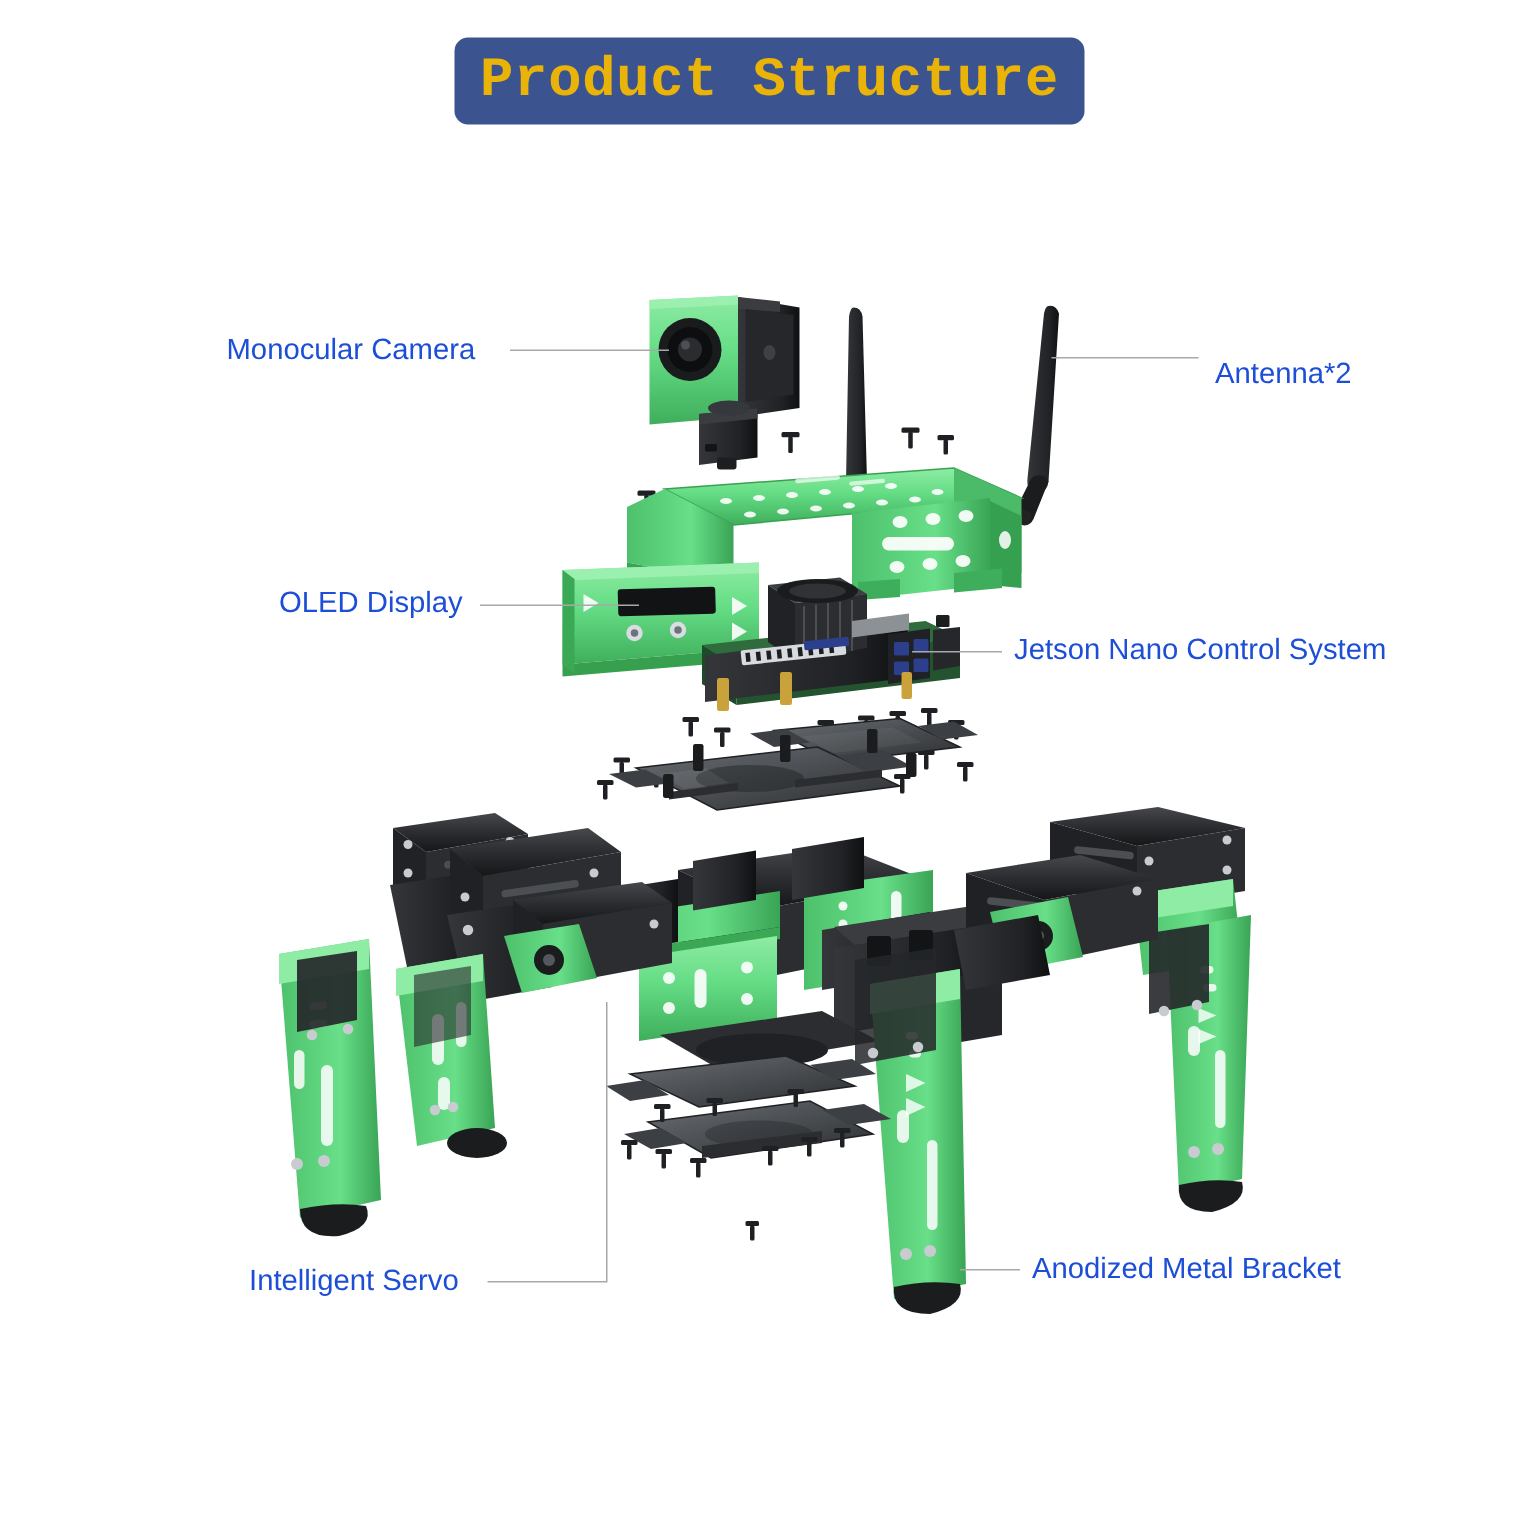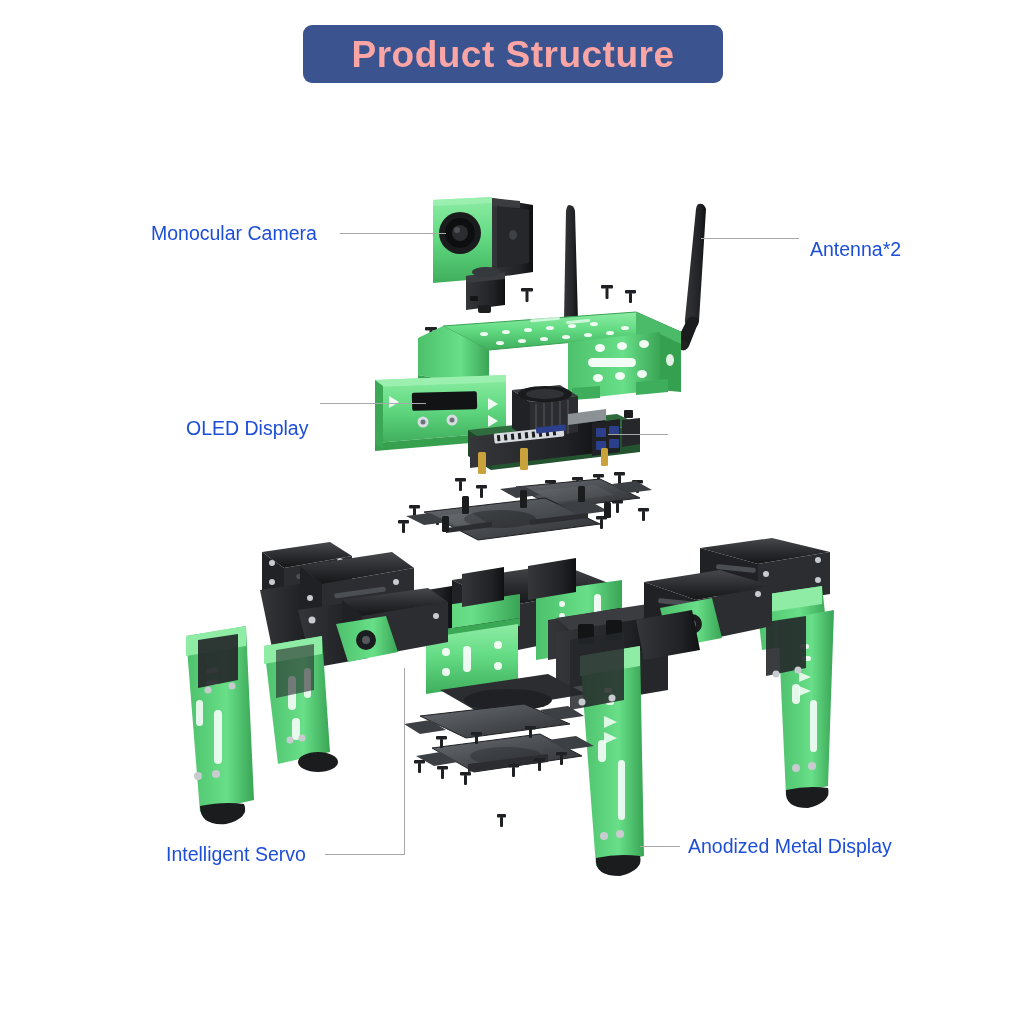--- a/index.html
+++ b/index.html
@@ -17,26 +17,27 @@
   .title-banner{
     position:absolute;
     left:303px;top:25px;
     width:420px;height:58px;
     background:#3b5490;
     border-radius:9px;
     display:flex;align-items:center;justify-content:center;
     box-sizing:border-box;
   }
   .title-banner .title-text{
-    color:#fca5a5;
+    color:#eab308;
     font-size:37px;
     font-weight:bold;
     letter-spacing:.5px;
     line-height:1;
     white-space:nowrap;
+    font-family:Liberation Mono, monospace;
   }
 
   
   .callout{
     position:absolute;
     color:#1d4ed8;
     font-size:19.5px;
     white-space:nowrap;
     line-height:1;
   }
@@ -614,20 +615,21 @@
 
   <div class="lead v" style="left:404px;top:668px;height:186px;"></div>
   <div class="lead h" style="left:325px;top:854px;width:80px;"></div>
 
   <div class="lead h" style="left:640px;top:846px;width:40px;"></div>
 
   <div class="callout" style="left:151px;top:224px;">Monocular Camera</div>
 
   <div class="callout" style="left:810px;top:228px;margin-top:12px;">Antenna*2</div>
 
-  <div class="callout" style="left:186px;top:393px;margin-top:26px;">OLED Display</div>
-
+  <div class="callout" style="left:186px;top:393px;">OLED Display</div>
+
+  <div class="callout" style="left:676px;top:424px;">Jetson Nano Control System</div>
 
   <div class="callout" style="left:166px;top:845px;">Intelligent Servo</div>
 
-  <div class="callout" style="left:688px;top:837px;">Anodized Metal Display</div>
+  <div class="callout" style="left:688px;top:837px;">Anodized Metal Bracket</div>
 
 </div>
 
 </body></html>

